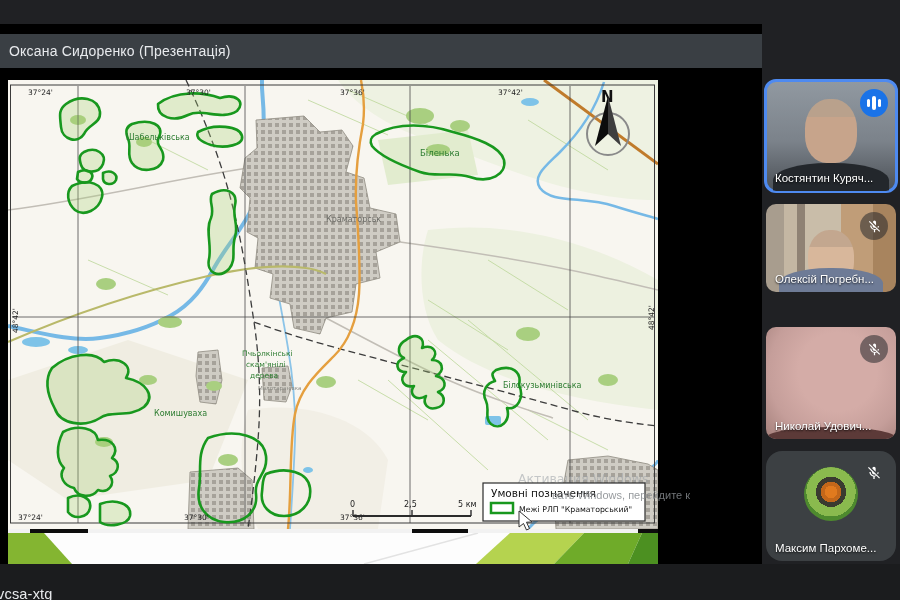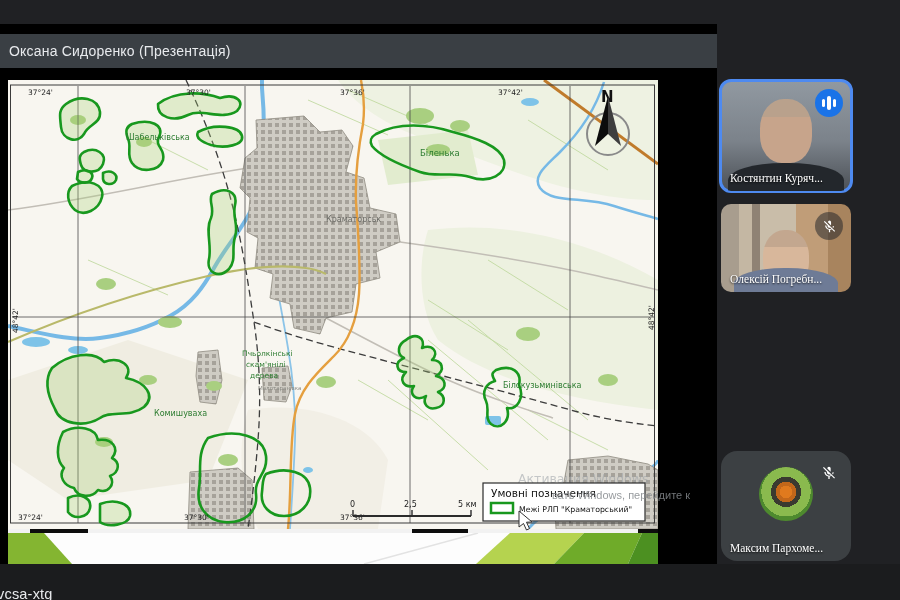--- a/index.html
+++ b/index.html
@@ -17,21 +17,21 @@
   .tick-strip span { position:absolute; top:0; height:4px; background:#0d0d0d; }
   .tick-a { left:22px;  width:58px; }
   .tick-b { left:404px; width:56px; }
   .tick-c { left:630px; width:20px; }
   .slide-strip { position:absolute; left:8px; top:509px; width:650px; height:31px; }
   .watermark2 { position:absolute; left:552px; top:465px; font-size:11px; color:#85898d;
                 opacity:.85; white-space:nowrap; z-index:5; }
   .cursor { position:absolute; left:518px; top:486px; z-index:6; }
 
   
-  .sidebar { position:absolute; left:717px; top:0; width:138px; height:540px; background:#202124;font-family:Liberation Serif, serif; }
+  .sidebar { position:absolute; left:762px; top:0; width:138px; height:540px; background:#202124; }
   .tile { position:absolute; left:4px; width:130px; border-radius:10px; overflow:hidden; background:#3c4043; }
   .tile.speaking { outline:3px solid #4e8af0; outline-offset:-1px; }
   .t1 { top:57px;  height:110px; background:linear-gradient(180deg,#9199a1 0%,#7b828a 55%,#4b5056 100%); }
   .t2 { top:180px; height:88px;
         background:linear-gradient(90deg,#a89d8e 0 14%,#c4b7a3 14% 24%,#8f8274 24% 30%,#c9bda9 30% 58%,#c09d78 58% 82%,#a8845e 82% 100%); }
   .t3 { top:303px; height:112px;
         background:radial-gradient(circle at 55% 40%, #d4aca7 0 40%, #c59e9a 70%, #a37f7a 100%); }
   .t3::after { content:""; position:absolute; left:0; bottom:0; width:100%; height:12px;
                background:#5c3a38; border-radius:50% 50% 0 0 / 90% 90% 0 0; }
   .t4 { top:427px; height:110px; background:#3c4043;border-radius:16px; }
@@ -284,20 +284,28 @@
       <div class="face"></div>
       <div class="torso"></div>
       <div class="badge micoff">
         <svg width="15" height="15" viewBox="0 0 24 24" fill="#fff">
             <path d="M19 11h-1.7c0 .7-.2 1.4-.5 2l1.2 1.2c.6-1 1-2 1-3.2zm-4.5.2V5a2.5 2.5 0 0 0-5 0v.2l5 5zM4.3 3 3 4.3l6 6V11a3 3 0 0 0 4.2 2.8l1.7 1.7c-.7.3-1.5.5-2.4.5-3 0-5.5-2.5-5.5-5.5H5c0 3.4 2.7 6.2 6 6.7V21h2v-3.8c.9-.1 1.8-.5 2.6-1l4.1 4.1 1.3-1.3L4.3 3z"></path>
           </svg>
       </div>
       <div class="name-label">Олексій Погребн...</div>
     </div>
 
+    <div class="tile t3">
+      <div class="badge micoff">
+        <svg width="15" height="15" viewBox="0 0 24 24" fill="#fff">
+            <path d="M19 11h-1.7c0 .7-.2 1.4-.5 2l1.2 1.2c.6-1 1-2 1-3.2zm-4.5.2V5a2.5 2.5 0 0 0-5 0v.2l5 5zM4.3 3 3 4.3l6 6V11a3 3 0 0 0 4.2 2.8l1.7 1.7c-.7.3-1.5.5-2.4.5-3 0-5.5-2.5-5.5-5.5H5c0 3.4 2.7 6.2 6 6.7V21h2v-3.8c.9-.1 1.8-.5 2.6-1l4.1 4.1 1.3-1.3L4.3 3z"></path>
+          </svg>
+      </div>
+      <div class="name-label">Николай Удович...</div>
+    </div>
 
     <div class="tile t4">
       <div class="avatar"></div>
       <div class="badge bare">
         <svg width="16" height="16" viewBox="0 0 24 24" fill="#fff">
             <path d="M19 11h-1.7c0 .7-.2 1.4-.5 2l1.2 1.2c.6-1 1-2 1-3.2zm-4.5.2V5a2.5 2.5 0 0 0-5 0v.2l5 5zM4.3 3 3 4.3l6 6V11a3 3 0 0 0 4.2 2.8l1.7 1.7c-.7.3-1.5.5-2.4.5-3 0-5.5-2.5-5.5-5.5H5c0 3.4 2.7 6.2 6 6.7V21h2v-3.8c.9-.1 1.8-.5 2.6-1l4.1 4.1 1.3-1.3L4.3 3z"></path>
           </svg>
       </div>
       <div class="name-label">Максим Пархоме...</div>
     </div>

